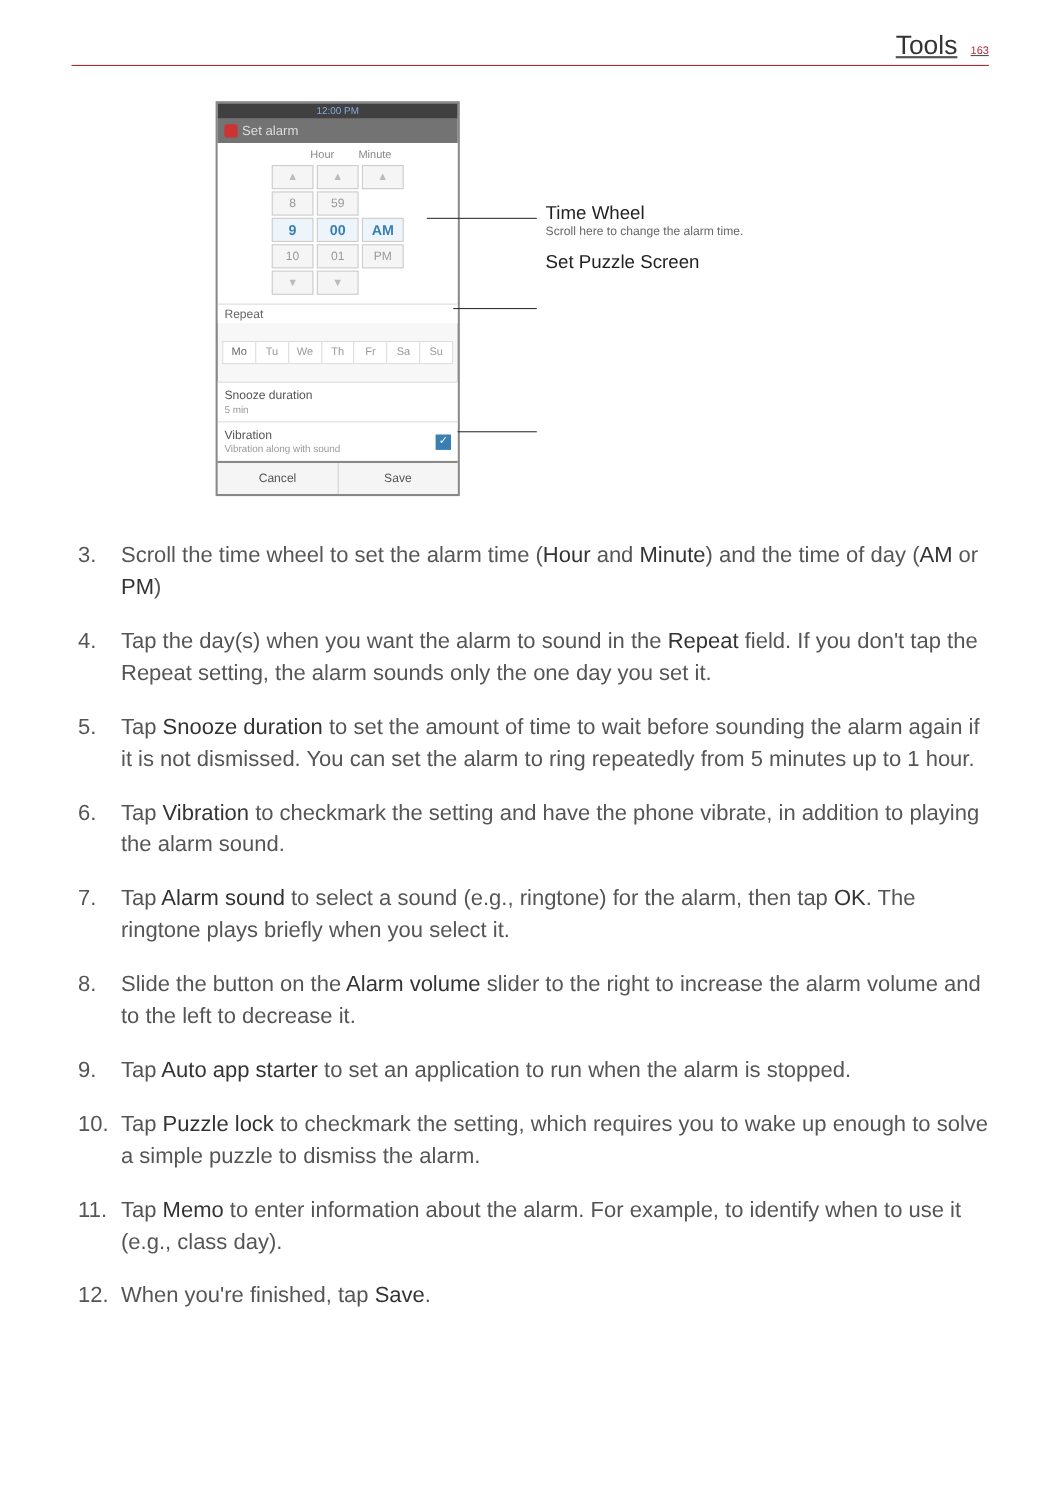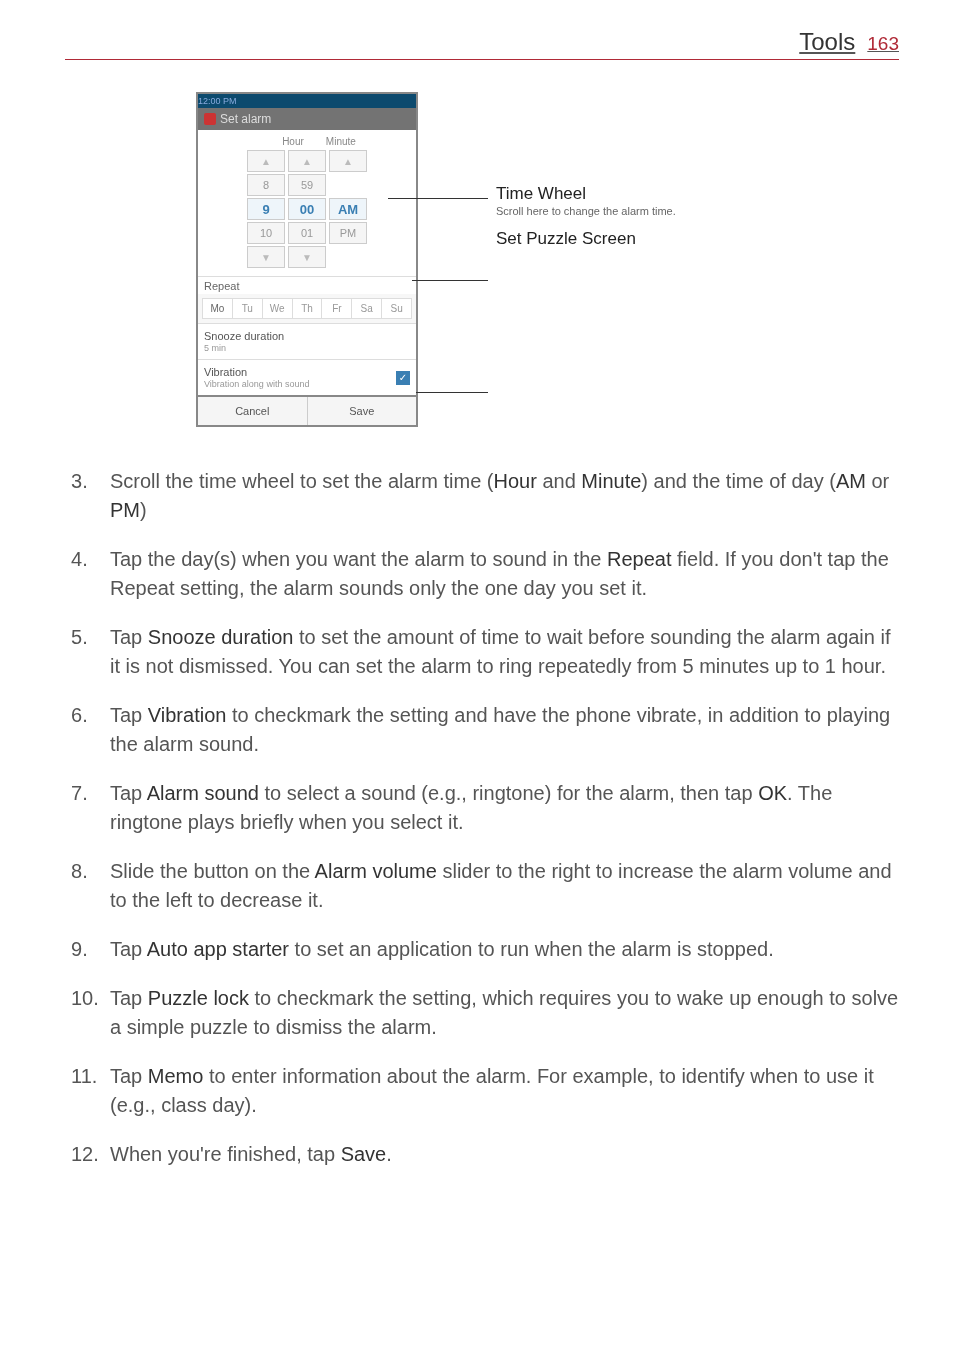--- a/index.html
+++ b/index.html
@@ -26,43 +26,43 @@
       text-decoration: underline;
     }
     .header-title {
       color: #333;
       font-size: 24px;
       font-weight: 400;
       margin-right: 12px;
     }
     .header-page {
       color: #b02a37;
-      font-size: 19px;
+      font-size: 10px;
     }
     .figure-area {
       display: flex;
       justify-content: center;
       margin-bottom: 40px;
     }
     .figure-inner {
       display: flex;
       align-items: flex-start;
     }
     .phone-screen {
       width: 222px;
       border: 2px solid #888;
       background: #f7f7f7;
       font-family: Arial, sans-serif;
     }
     .status-bar {
-      background: #0c4a6e;
+      background: #404040;
       height: 14px;
       color: #8ad;
       font-size: 9px;
-      text-align: left;
+      text-align: center;
       padding-right: 0;
       line-height: 14px;
     }
     .app-title {
       background: #737373;
       color: #ddd;
       font-size: 12px;
       padding: 4px 6px;
       display: flex;
       align-items: center;
@@ -117,21 +117,21 @@
       background: #fff;
       font-size: 11px;
       color: #666;
       padding: 3px 6px 2px;
       border-top: 1px solid #ddd;
     }
     .days-row {
       display: flex;
       background: #fff;
       border: 1px solid #ddd;
-      margin: 4px 4px;
+      margin: 16px 4px;
     }
     .day-cell {
       flex: 1;
       text-align: center;
       font-size: 10px;
       color: #999;
       padding: 4px 0;
       border-right: 1px solid #ddd;
     }
     .day-cell:last-child { border-right: none; }

